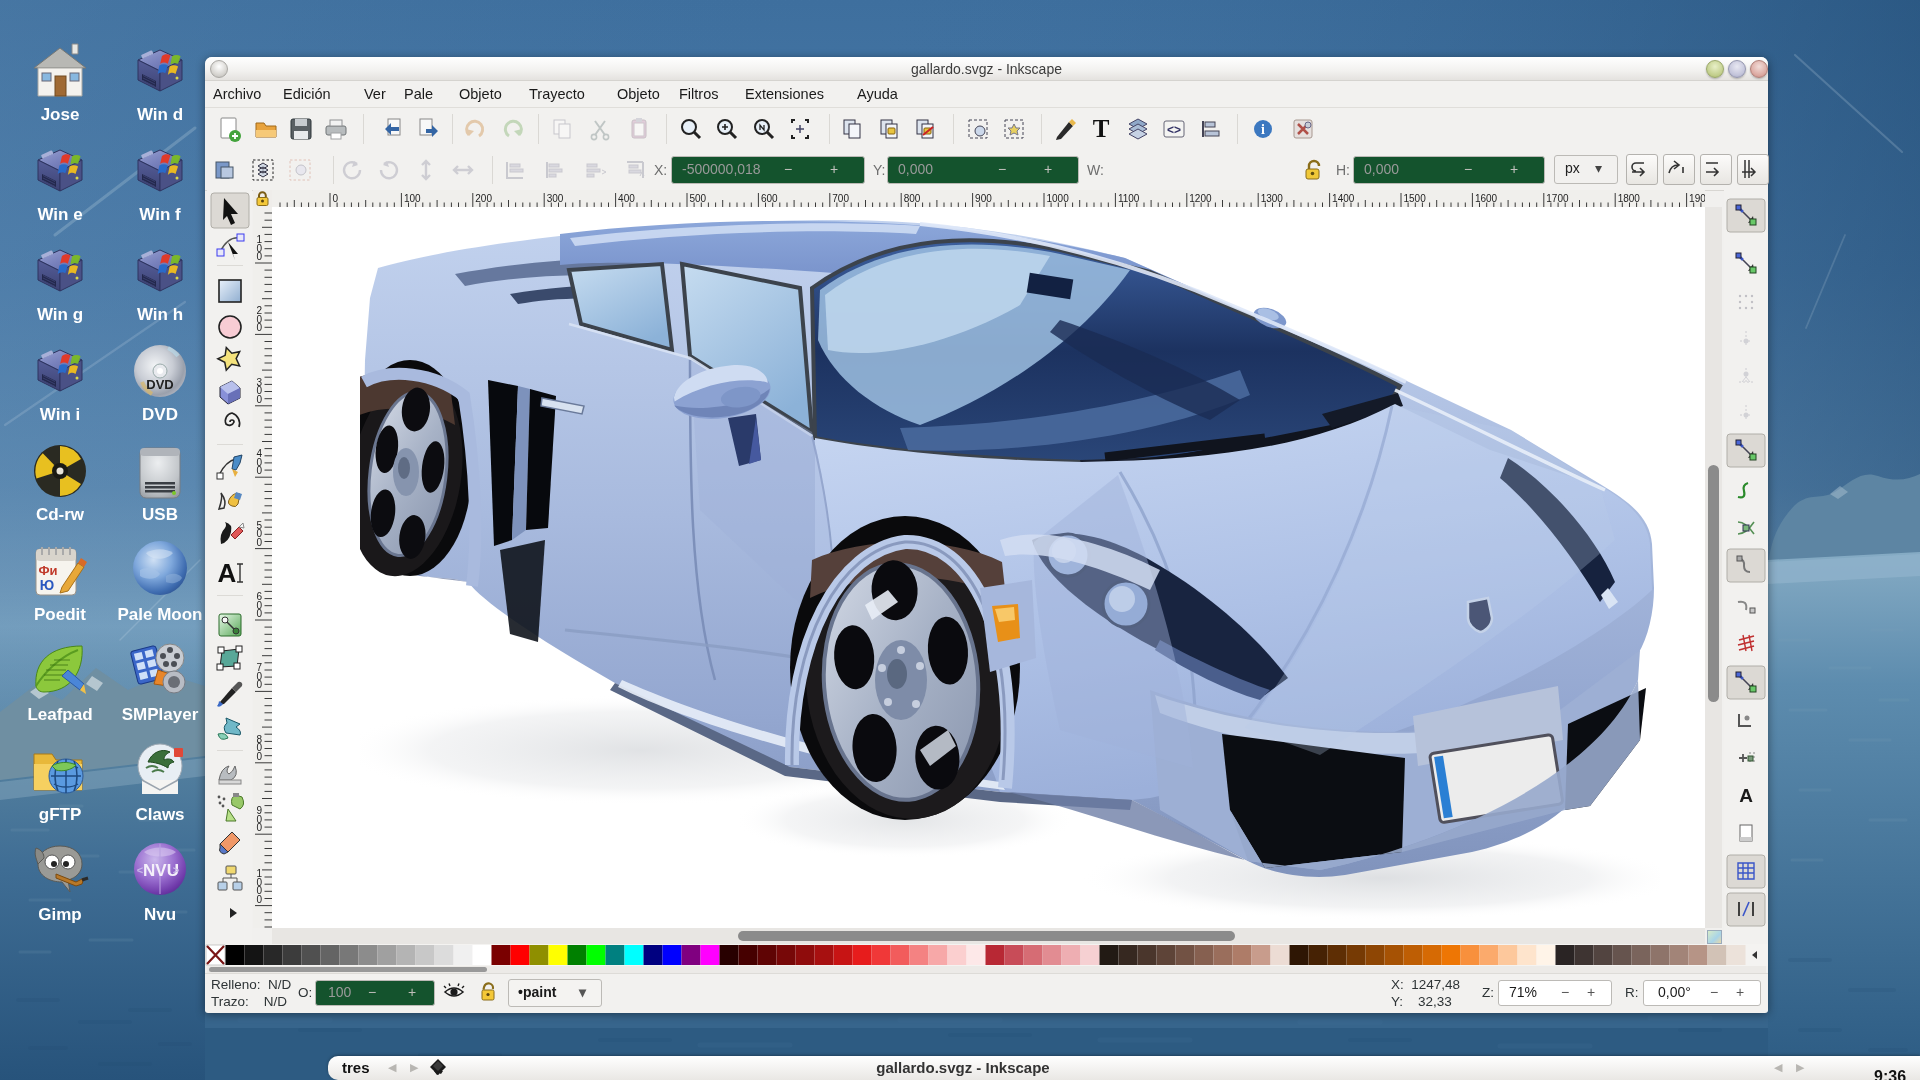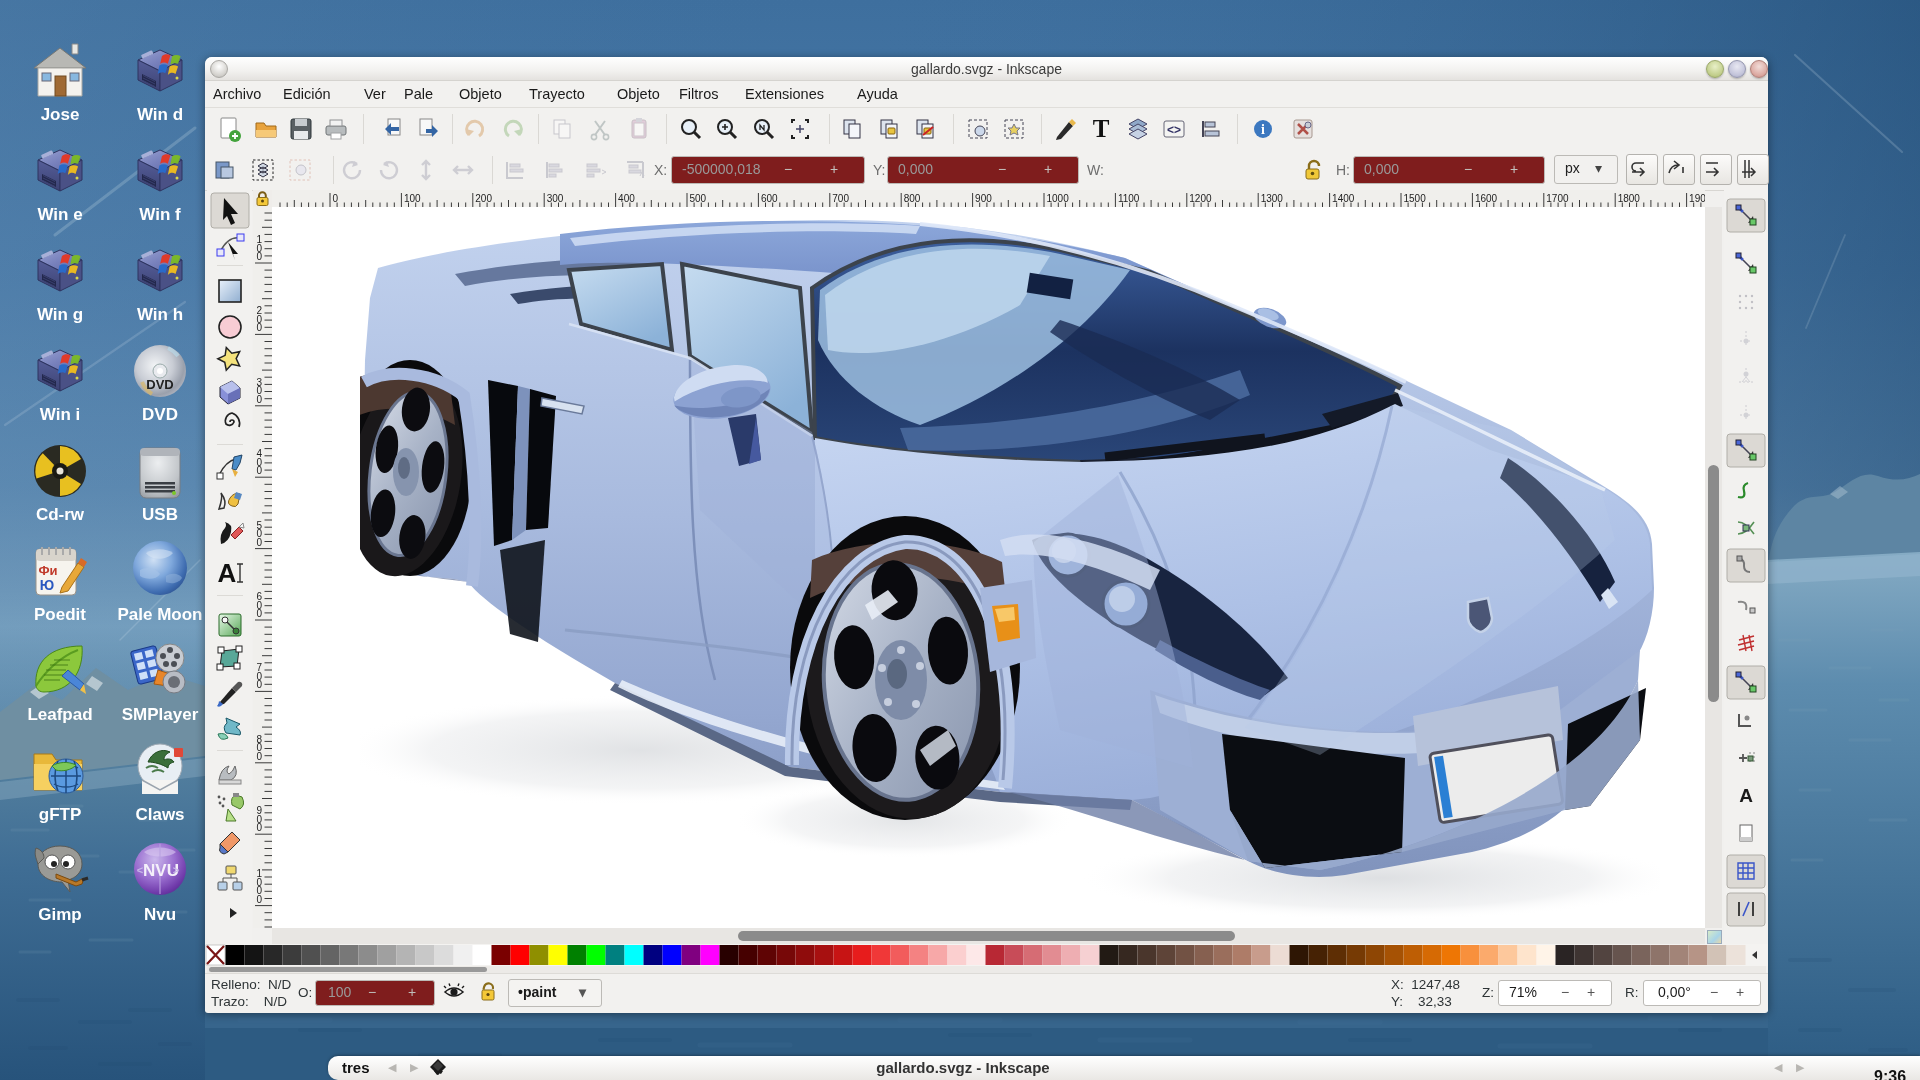--- a/index.html
+++ b/index.html
@@ -9,21 +9,21 @@
 #bg{left:0;top:0;width:1920px;height:1080px;}
 
 #win{left:205px;top:57px;width:1563px;height:955px;background:#f1f0ee;border-radius:7px 7px 3px 3px;box-shadow:0 2px 10px rgba(0,0,0,.45);}
 #titlebar{left:0;top:0;width:1563px;height:23px;background:linear-gradient(#ffffff,#f2f1ef 60%,#e4e2df);border-radius:7px 7px 0 0;border-bottom:1px solid #d5d3cf;}
 #titletext{width:100%;text-align:center;top:4px;font-size:14px;color:#3c3c3c;}
 .ballbtn{border-radius:50%;width:16px;height:16px;}
 #menubar{left:0;top:24px;width:1563px;height:26px;background:#f2f1ef;}
 .menuitem{position:absolute;top:5px;font-size:14.5px;color:#1a1a1a;}
 #toolbar1{left:0;top:50px;width:1563px;height:42px;background:#f2f1ef;border-top:1px solid #e0deda;border-bottom:1px solid #dddbd7;}
 #toolbar2{left:0;top:93px;width:1563px;height:40px;background:#f2f1ef;border-bottom:1px solid #d8d6d2;}
-.field{position:absolute;background:#7f1d1d;border:1px solid #bcbab6;border-radius:3px;color:#9a9a9a;font-size:14px;}
+.field{position:absolute;background:#14532d;border:1px solid #bcbab6;border-radius:3px;color:#9a9a9a;font-size:14px;}
 .flabel{position:absolute;font-size:14px;color:#6e6e6e;}
 
 #toolbox{left:2px;top:133px;width:45px;height:790px;background:#f2f1ef;}
 #cornerlock{left:48px;top:133px;width:19px;height:17px;background:#efedea;}
 #hruler{left:67px;top:133px;width:1433px;height:17px;background:#f0efec;}
 #vruler{left:48px;top:150px;width:19px;height:721px;background:#f0efec;}
 #canvas{left:67px;top:150px;width:1433px;height:721px;background:#ffffff;}
 #vscroll{left:1500px;top:150px;width:17px;height:721px;background:#e8e6e3;}
 #snapbar{left:1519px;top:133px;width:44px;height:790px;background:#f2f1ef;}
 #hscroll{left:67px;top:871px;width:1433px;height:16px;background:#e8e6e3;}

